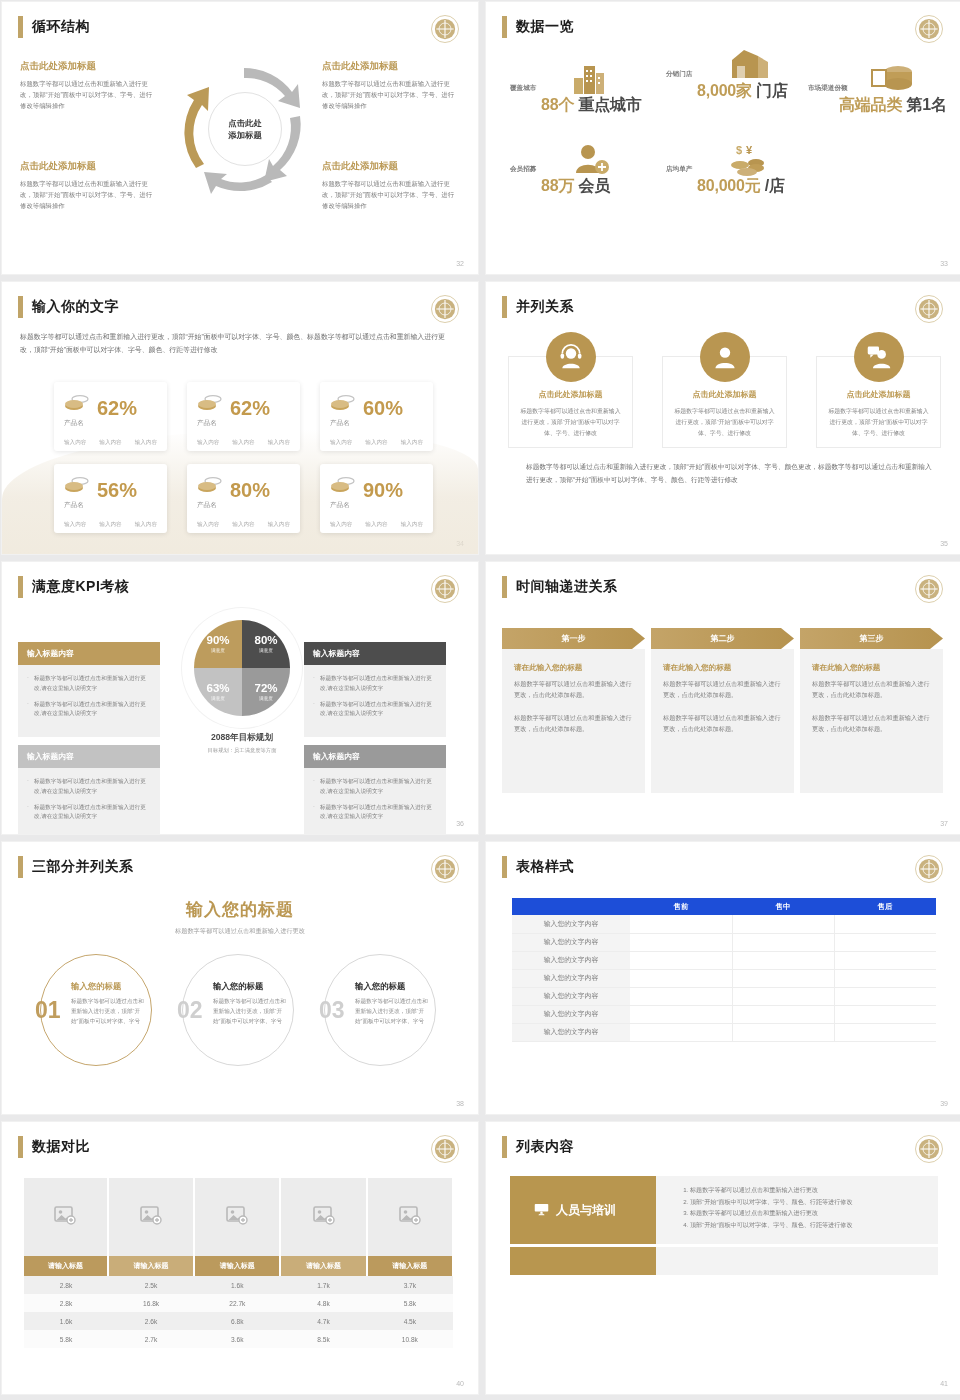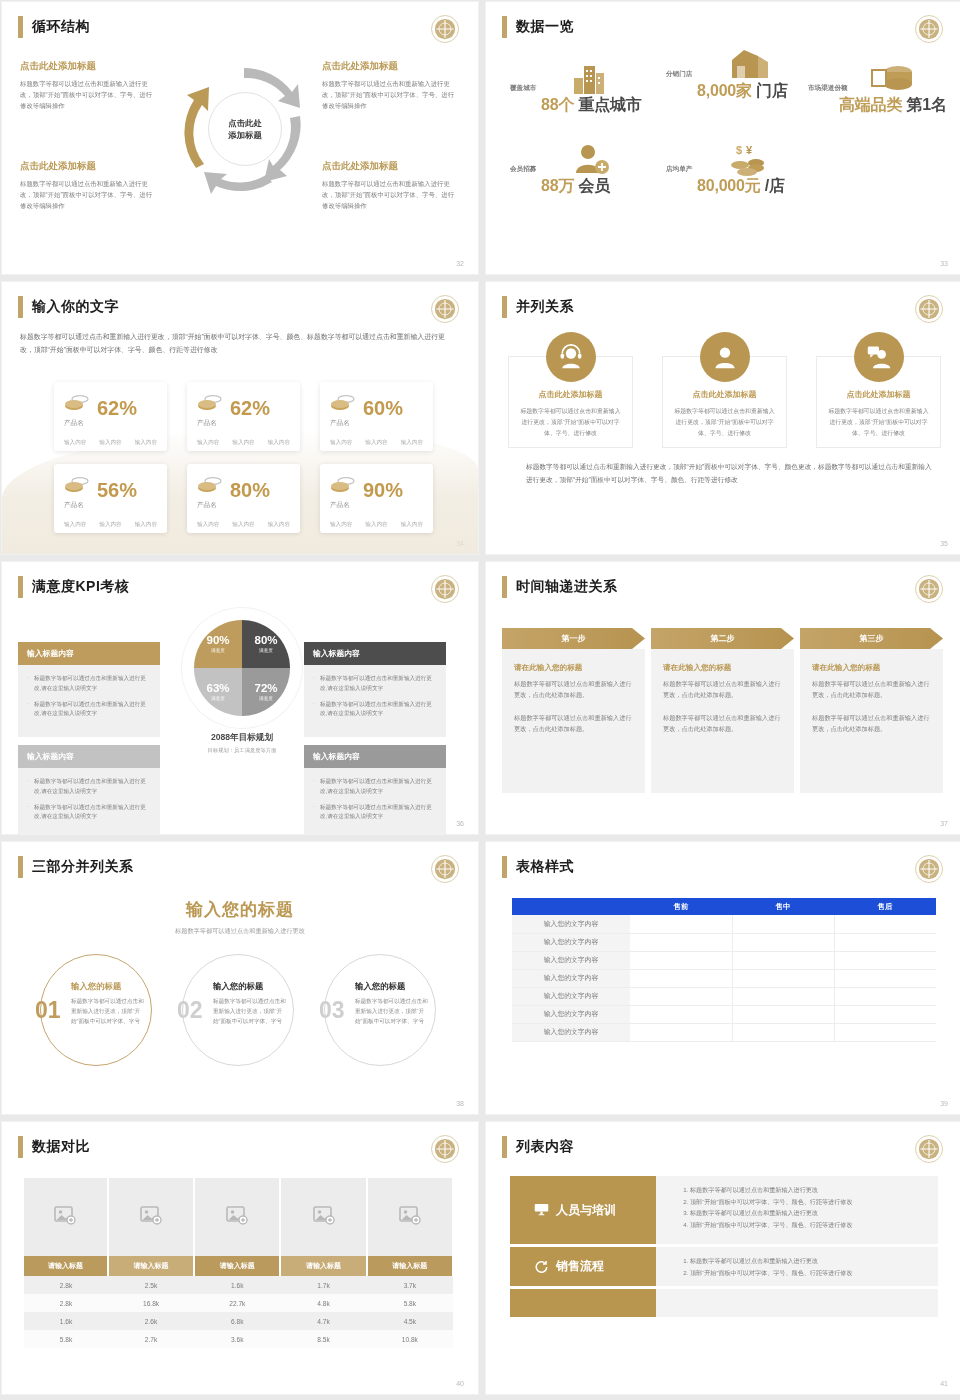--- a/index.html
+++ b/index.html
@@ -777,34 +777,19 @@
             <ol>
               <li>标题数字等都可以通过点击和重新输入进行更改</li>
               <li>顶部“开始”面板中可以对字体、字号、颜色、行距等进行修改</li>
               <li>标题数字等都可以通过点击和重新输入进行更改</li>
               <li>顶部“开始”面板中可以对字体、字号、颜色、行距等进行修改</li>
             </ol>
           </div>
         </div>
         <div class="row">
   <div class="lbl" style="min-height:28px">
-  <span class="ic"><svg viewBox="0 0 20 18" width="15" height="14" fill="none" stroke="#fff" stroke-width="2">
-                <path d="M17 9a7 7 0 1 1-2.2-5.1"></path>
-                <path d="M16 1v4h-4"></path>
-              </svg></span>
-  <span>销售流程</span>
-          </div>
-  <div class="cnt">
-            <ol>
-              <li>标题数字等都可以通过点击和重新输入进行更改</li>
-              <li>顶部“开始”面板中可以对字体、字号、颜色、行距等进行修改</li>
-            </ol>
-          </div>
-        </div>
-        <div class="row">
-  <div class="lbl" style="min-height:28px">
   
   </div>
   <div class="cnt"></div>
         </div>
       </div>
     </div>
   </div>
 
 </body></html>

